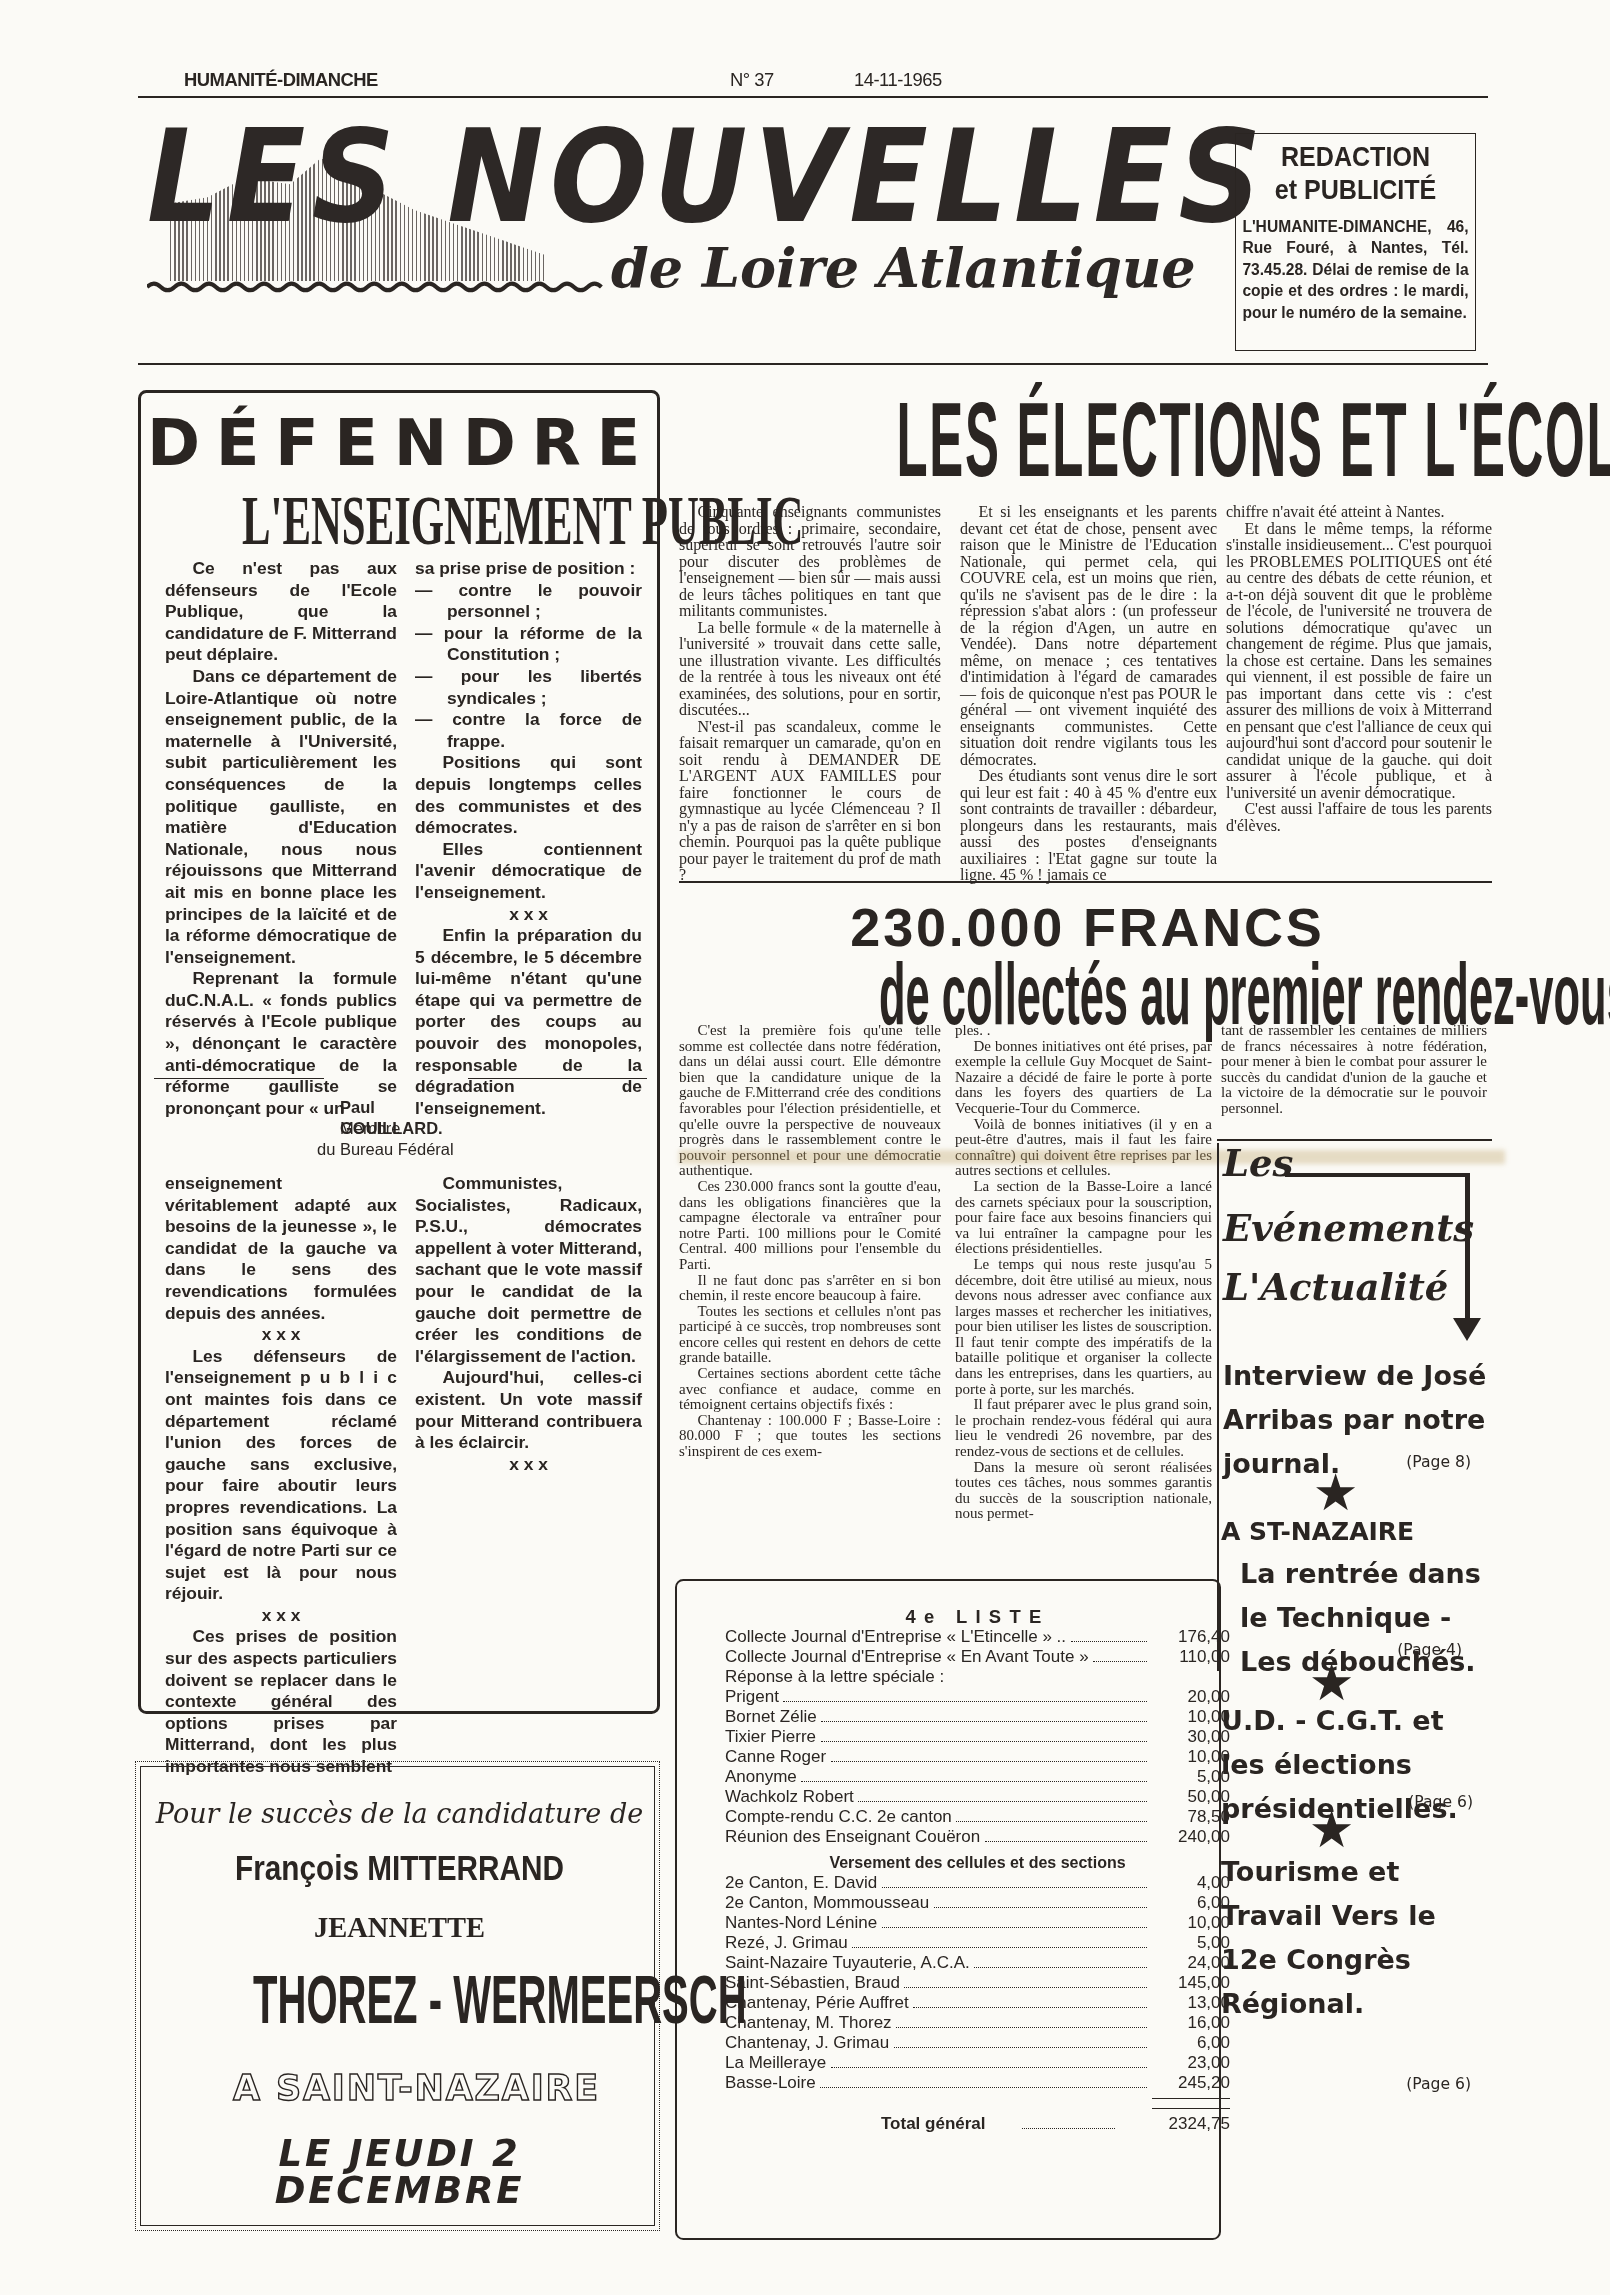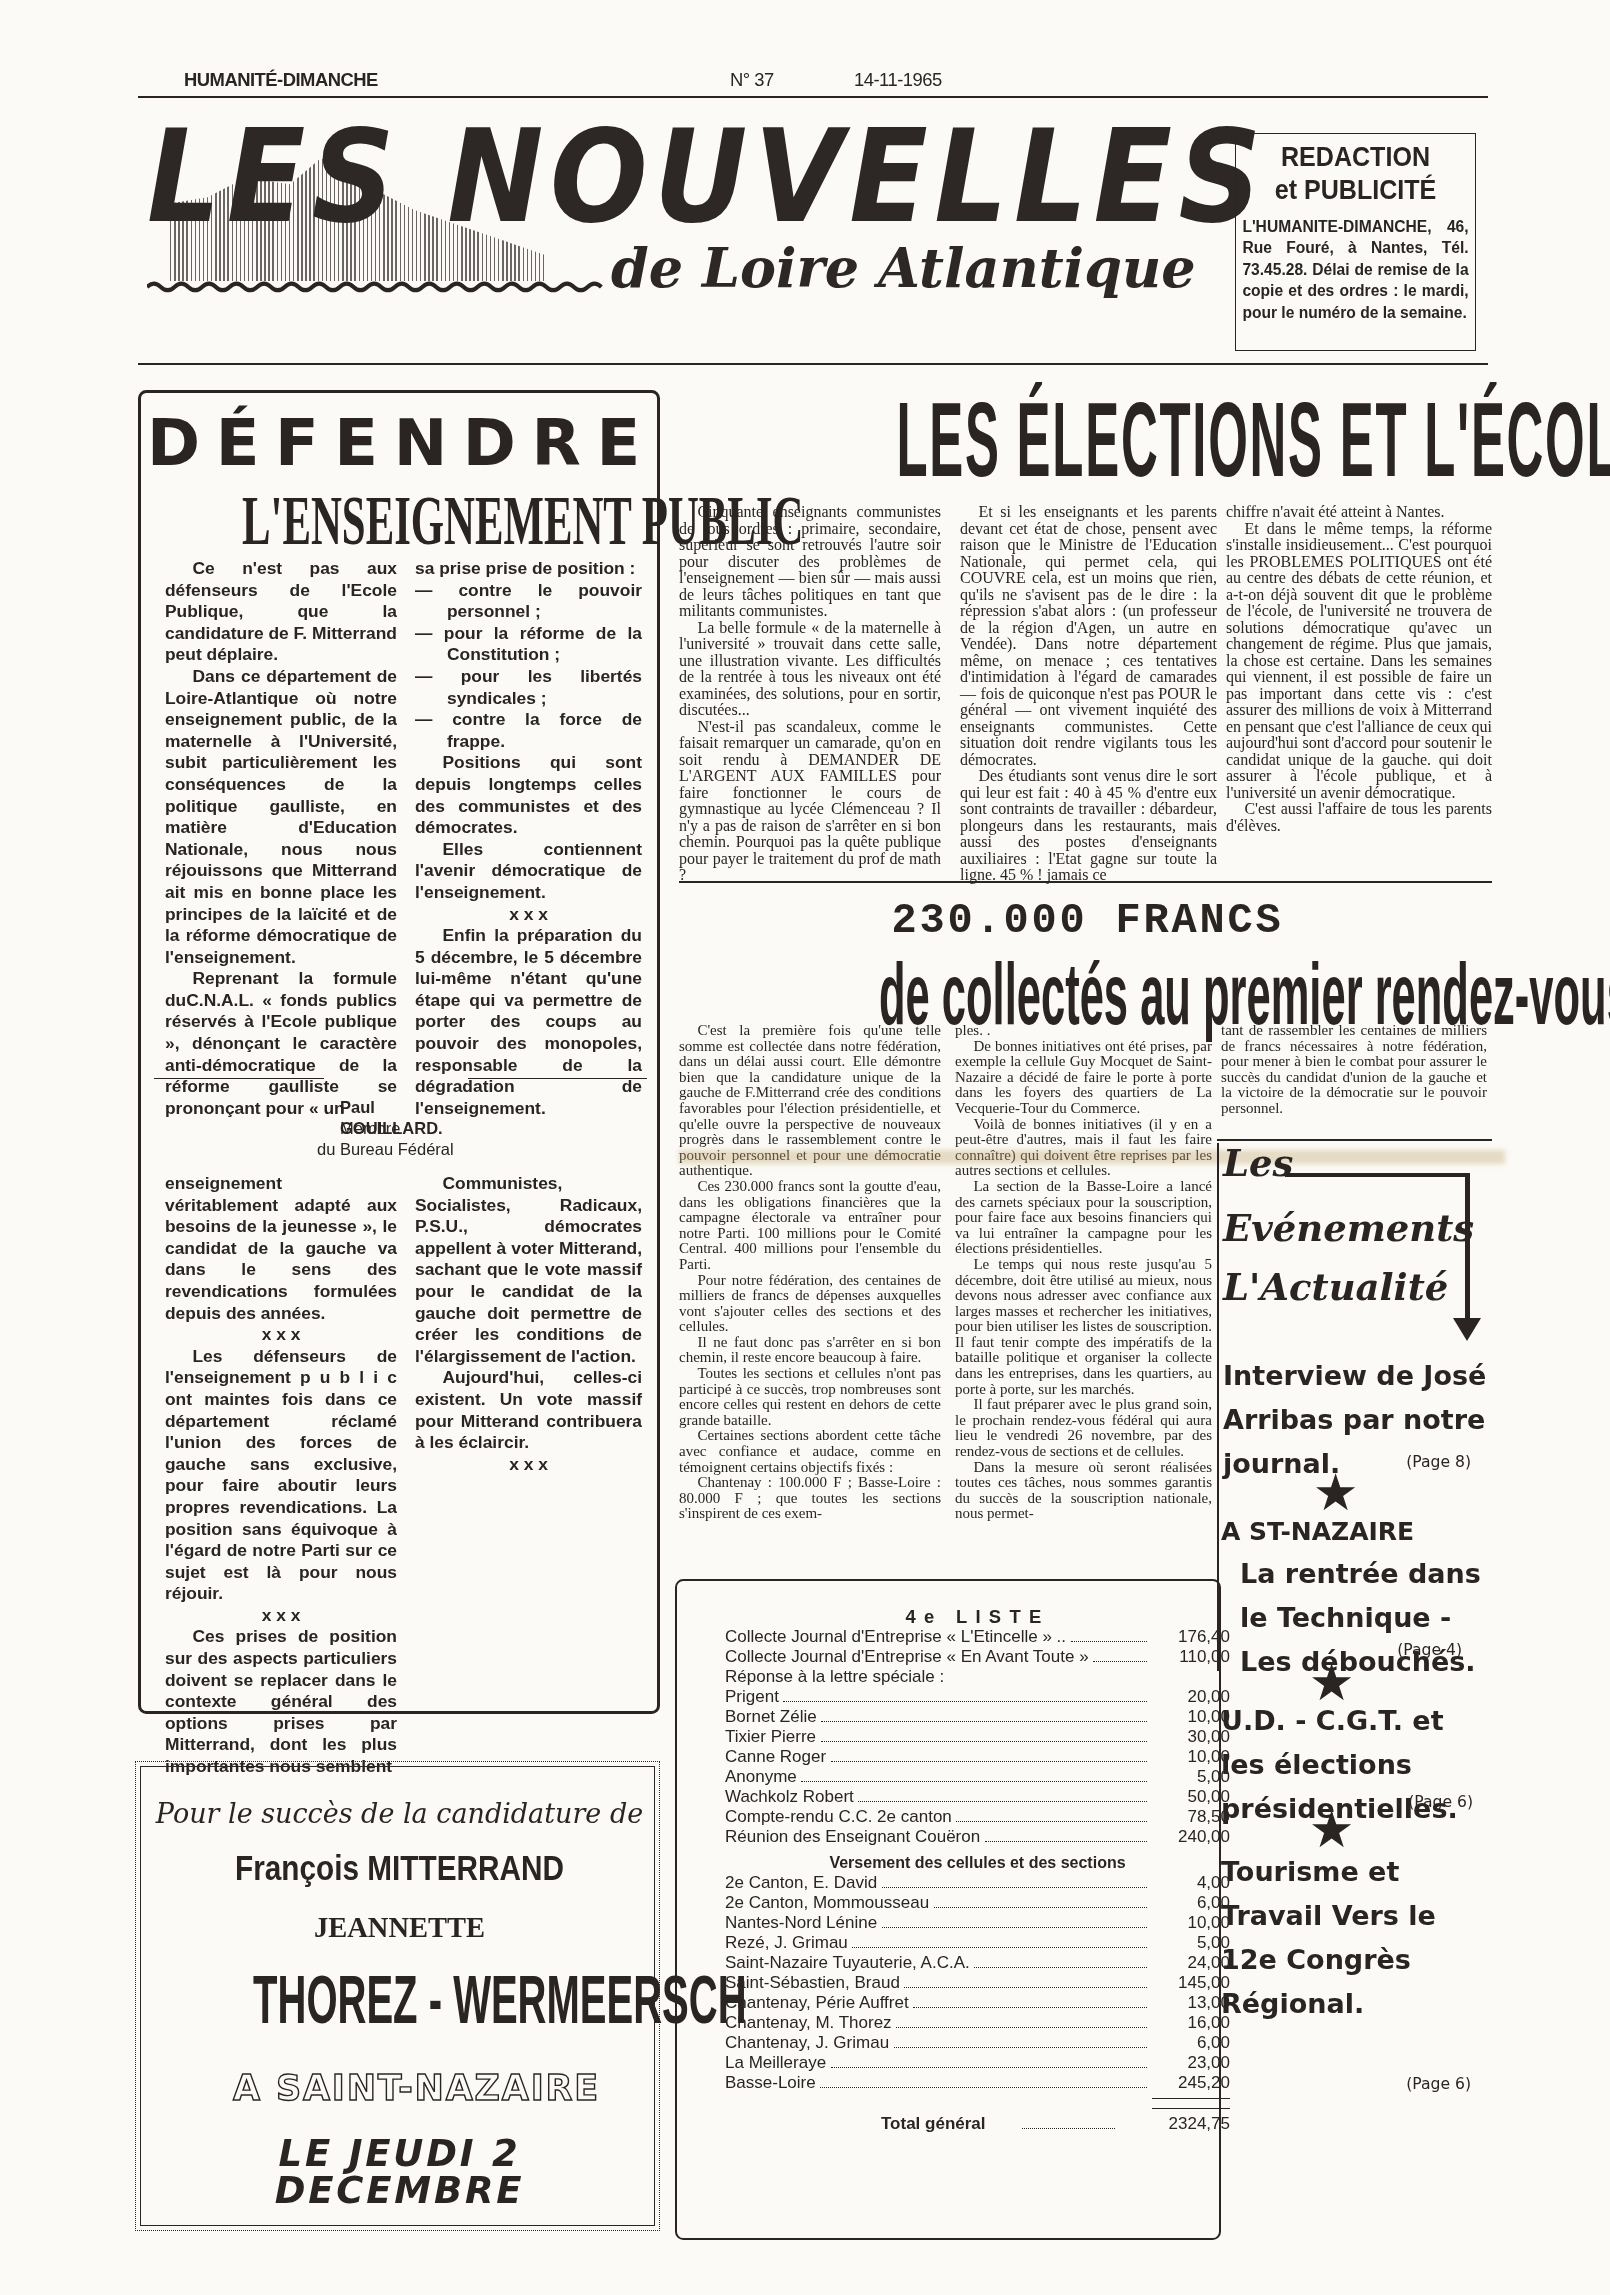--- a/index.html
+++ b/index.html
@@ -151,27 +151,26 @@
   <p>Et si les enseignants et les parents devant cet état de chose, pensent avec raison que le Ministre de l'Education Nationale, qui permet cela, qui COUVRE cela, est un moins que rien, qu'ils ne s'avisent pas de le dire : la répression s'abat alors : (un professeur de la région d'Agen, un autre en Vendée). Dans notre département même, on menace ; ces tentatives d'intimidation à l'égard de camarades — fois de quiconque n'est pas POUR le général — ont vivement inquiété des enseignants communistes. Cette situation doit rendre vigilants tous les démocrates.</p>
   <p>Des étudiants sont venus dire le sort qui leur est fait : 40 à 45 % d'entre eux sont contraints de travailler : débardeur, plongeurs dans les restaurants, mais aussi des postes d'enseignants auxiliaires : l'Etat gagne sur toute la ligne. 45 % ! jamais ce</p>
 </div>
 <div class="abs col-serif" style="left:1226px;top:504px;width:266px;">
   <p class="noind">chiffre n'avait été atteint à Nantes.</p>
   <p>Et dans le même temps, la réforme s'installe insidieusement... C'est pourquoi les PROBLEMES POLITIQUES ont été au centre des débats de cette réunion, et a-t-on déjà souvent dit que le problème de l'école, de l'université ne trouvera de solutions démocratique qu'avec un changement de régime. Plus que jamais, la chose est certaine. Dans les semaines qui viennent, il est possible de faire un pas important dans cette vis : c'est assurer des millions de voix à Mitterrand en pensant que c'est l'alliance de ceux qui aujourd'hui sont d'accord pour soutenir le candidat unique de la gauche. qui doit assurer à l'école publique, et à l'université un avenir démocratique.</p>
   <p>C'est aussi l'affaire de tous les parents d'élèves.</p>
 </div>
 <div class="rule" style="left:679px;top:881px;width:813px;height:1.8px;"></div>
 
-<div class="abs bighead" style="left:679px;top:900px;width:817px;font-family:Liberation Mono, monospace;font-size:42px;letter-spacing:2.8px;">230.000 FRANCS</div>
+<div class="abs bighead" style="left:679px;top:900px;width:817px;font-family:Liberation Sans, sans-serif;font-size:54px;letter-spacing:2.8px;">230.000 FRANCS</div>
 <div class="abs bighead" style="left:670px;top:950px;width:836px;font-size:87px;transform:scaleX(.5);transform-origin:center;">de collectés au premier rendez-vous</div>
 
 <div class="abs col-serif" style="left:679px;top:1023px;width:262px;font-size:15px;line-height:15.6px;">
   <p>C'est la première fois qu'une telle somme est collectée dans notre fédération, dans un délai aussi court. Elle démontre bien que la candidature unique de la gauche de F.Mitterrand crée des conditions favorables pour l'élection présidentielle, et qu'elle ouvre la perspective de nouveaux progrès dans le rassemblement contre le pouvoir personnel et pour une démocratie authentique.</p>
   <p>Ces 230.000 francs sont la goutte d'eau, dans les obligations financières que la campagne électorale va entraîner pour notre Parti. 100 millions pour le Comité Central. 400 millions pour l'ensemble du Parti.</p>
-  <p>Pour notre fédération, des centaines de milliers de francs de dépenses auxquelles vont s'ajouter celles des sections et des cellules.</p>
   <p>Il ne faut donc pas s'arrêter en si bon chemin, il reste encore beaucoup à faire.</p>
   <p>Toutes les sections et cellules n'ont pas participé à ce succès, trop nombreuses sont encore celles qui restent en dehors de cette grande bataille.</p>
   <p>Certaines sections abordent cette tâche avec confiance et audace, comme en témoignent certains objectifs fixés :</p>
   <p>Chantenay : 100.000 F ; Basse-Loire : 80.000 F ; que toutes les sections s'inspirent de ces exem-</p>
 </div>
 <div class="abs col-serif" style="left:955px;top:1023px;width:257px;font-size:15px;line-height:15.6px;">
   <p class="noind">ples. .</p>
   <p>De bonnes initiatives ont été prises, par exemple la cellule Guy Mocquet de Saint-Nazaire a décidé de faire le porte à porte dans les foyers des quartiers de La Vecquerie-Tour du Commerce.</p>
   <p>Voilà de bonnes initiatives (il y en a peut-être d'autres, mais il faut les faire connaître) qui doivent être reprises par les autres sections et cellules.</p>
   <p>La section de la Basse-Loire a lancé des carnets spéciaux pour la souscription, pour faire face aux besoins financiers qui va lui entraîner la campagne pour les élections présidentielles.</p>

